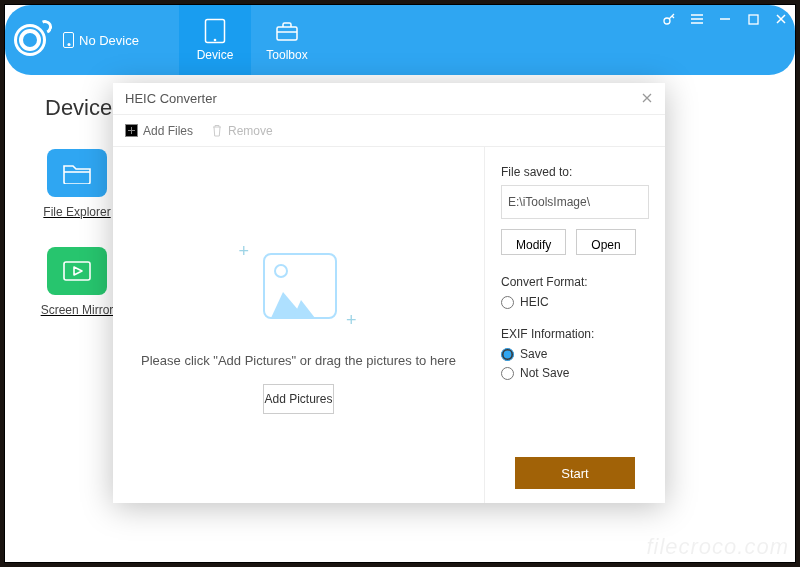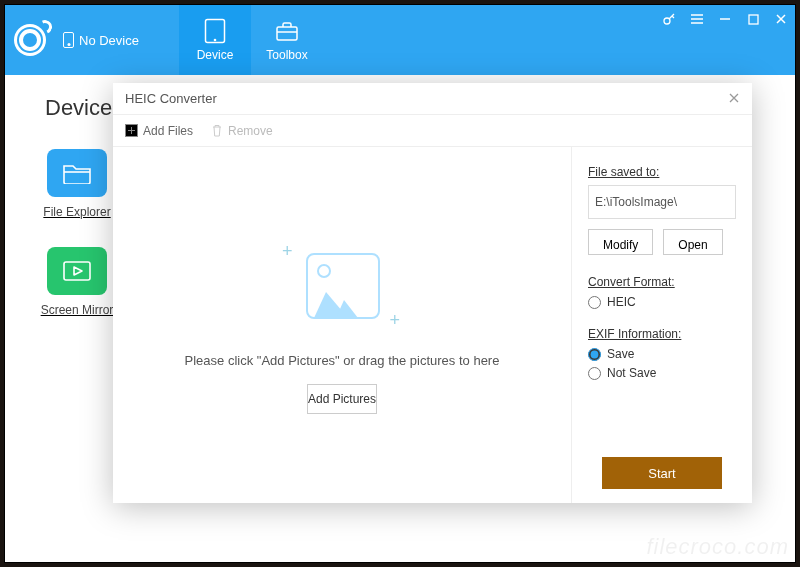--- a/index.html
+++ b/index.html
@@ -1,20 +1,20 @@
 <!DOCTYPE html>
 <html><head>
 <meta charset="utf-8">
 <style>
   * { box-sizing: border-box; margin: 0; padding: 0; font-family: "Segoe UI", Arial, sans-serif; }
   body { width: 800px; height: 567px; overflow: hidden; background: #1a1410; }
   .window { position: absolute; top: 4px; left: 4px; width: 792px; height: 559px; background: #fff; border: 1px solid #000; }
 
   
-  .titlebar { height: 70px; background: #2fa6f2; display: flex; position: relative; }
+  .titlebar { height: 70px; background: #2fa6f2; display: flex; position: relative; border-radius: 26px; }
   .logo-area { width: 50px; display: flex; align-items: center; justify-content: center; }
   .logo { width: 32px; height: 32px; background: #fff; border-radius: 50%; position: relative; display:flex; align-items:center; justify-content:center; }
   .logo::after { content:""; width:14px; height:14px; border-radius:50%; background:#2fa6f2; border:4px solid #fff; box-shadow:0 0 0 2px #2fa6f2; }
   .logo-swish { position:absolute; top:-4px; right:-6px; width:14px; height:14px; border:3px solid #fff; border-left-color:transparent; border-bottom-color:transparent; border-radius:50%; transform:rotate(20deg);}
   .nodevice { display:flex; align-items:center; color:#fff; font-size:13px; margin-left:8px; gap:5px;}
   .nodevice-icon { width:11px; height:16px; border:1.5px solid #fff; border-radius:2px; position:relative;}
   .nodevice-icon::after{content:"";position:absolute;bottom:1px;left:50%;transform:translateX(-50%);width:3px;height:3px;border-radius:50%;background:#fff;}
   .nav { margin-left:40px; display:flex; height:100%; }
   .nav-item { width:72px; display:flex; flex-direction:column; align-items:center; justify-content:center; gap:4px; color:#fff; font-size:12px; cursor:pointer; }
   .nav-item.active { background:#199df0; }
@@ -26,41 +26,41 @@
   
   .main { position:relative; height:calc(100% - 70px); padding:20px 40px; }
   .main h1 { font-size:22px; font-weight:400; color:#333; margin-bottom:28px; }
   .tiles { display:flex; flex-direction:column; gap:28px; }
   .tile { display:flex; flex-direction:column; align-items:center; gap:8px; width:64px;text-decoration:underline;}
   .tile-box { width:60px; height:48px; border-radius:8px; display:flex; align-items:center; justify-content:center; }
   .tile-box.blue{background:#2fa6f2;} .tile-box.green{background:#27c56e;} .tile-box.gray{background:#b9c3cf;}
   .tile-label{font-size:12px;color:#444;white-space:nowrap;}
 
   
-  .modal { position:absolute; top:78px; left:108px; width:639px; height:420px; background:#fff; box-shadow:0 4px 30px rgba(0,0,0,0.25); display:flex; flex-direction:column;}
+  .modal { position:absolute; top:78px; left:108px; width:552px; height:420px; background:#fff; box-shadow:0 4px 30px rgba(0,0,0,0.25); display:flex; flex-direction:column;}
   .modal-header{height:32px;display:flex;align-items:center;padding:0 12px;border-bottom:1px solid #eee;}
   .modal-title{font-size:13px;color:#555;}
   .modal-close{margin-left:auto;cursor:pointer;color:#999;font-size:14px;}
   .modal-toolbar{height:32px;display:flex;align-items:center;padding:0 12px;gap:18px;border-bottom:1px solid #eee;}
   .tbitem{display:flex;align-items:center;gap:5px;font-size:12px;color:#666;cursor:pointer;}
   .tbitem.disabled{color:#bbb;cursor:default;}
   .modal-body{flex:1;display:flex;}
   .dropzone{flex:1;display:flex;flex-direction:column;align-items:center;justify-content:center;gap:16px;border-right:1px solid #eee;}
   .placeholder-img{width:120px;height:100px;position:relative; color:#aee0ff;}
   .plus{position:absolute;color:#9ed4e6;font-size:18px;}
   .plus.p1{top:4px;left:0;} .plus.p2{bottom:6px;right:2px;}
   .img-frame{width:74px;height:66px;border:2px solid #aee0ff;border-radius:8px;position:absolute;top:16px;left:24px;background:#fff;}
   .img-frame::before{content:"";position:absolute;top:9px;left:9px;width:10px;height:10px;border:2px solid #aee0ff;border-radius:50%;}
   .img-frame .mtn{position:absolute;bottom:-1px;left:6px;width:0;height:0;border-left:12px solid transparent;border-right:22px solid transparent;border-bottom:26px solid #aee0ff;}
   .img-frame .mtn2{position:absolute;bottom:-1px;left:28px;width:0;height:0;border-left:8px solid transparent;border-right:14px solid transparent;border-bottom:18px solid #aee0ff;}
   .dz-text{font-size:13px;color:#555;}
   .add-btn{padding:7px 0;border:1px solid #ccc;background:#fff;font-size:12px;color:#333;cursor:pointer;}
 
   .sidebar{width:180px;padding:18px 16px 14px;display:flex;flex-direction:column;font-size:12px;color:#333;}
-  .side-label{margin-bottom:6px;text-decoration:underline;}
+  .side-label{margin-bottom:6px;}
   .path-input{width:100%;height:26px;border:1px solid #ddd;padding:16px 6px;font-size:12px;color:#555;margin-bottom:10px;}
   .btnrow{display:flex;gap:10px;margin-bottom:20px;}
   .sbtn{height:26px;padding:8px 14px;border:1px solid #ccc;background:#fff;font-size:12px;cursor:pointer;}
   .group{margin-bottom:18px;}
   .radio{display:flex;align-items:center;gap:6px;margin-top:5px;cursor:pointer;}
   .radio input{accent-color:#2fa6f2;}
   .start-btn{margin-top:auto;align-self:center;width:120px;height:32px;background:#a16207;color:#fff;border:none;font-size:13px;cursor:pointer;}
 
   
   .watermark{position:absolute;right:6px;bottom:2px;color:rgba(0,0,0,0.06);font-size:22px;font-style:italic;letter-spacing:1px;}

